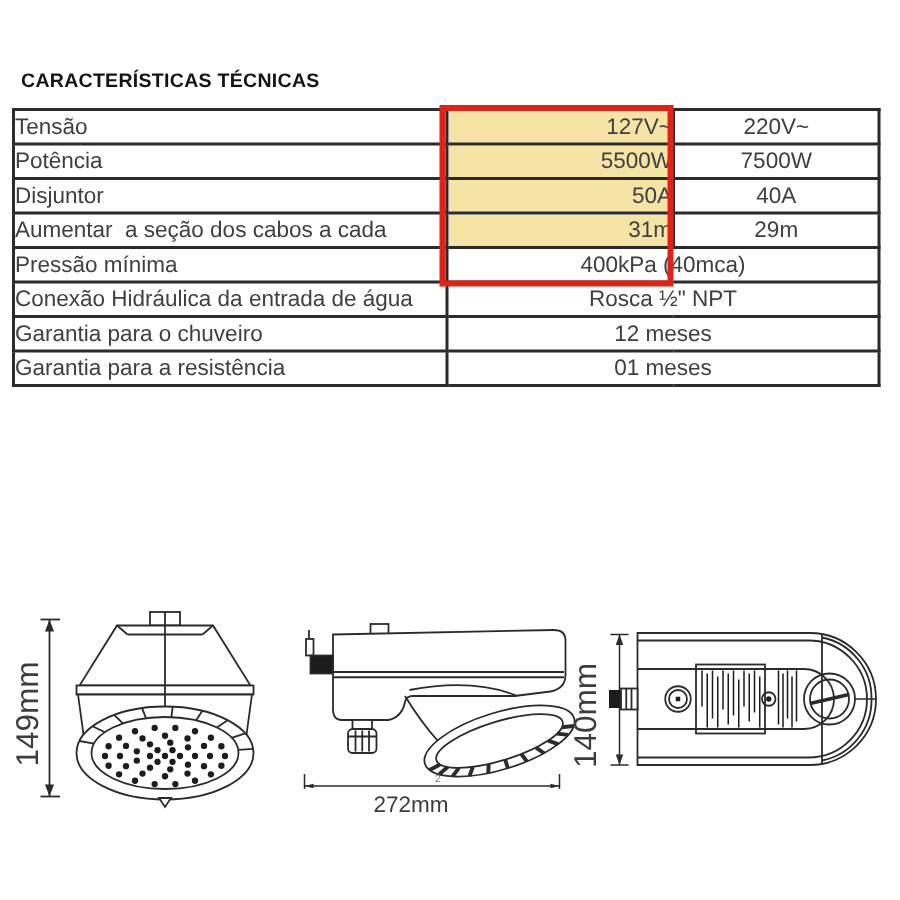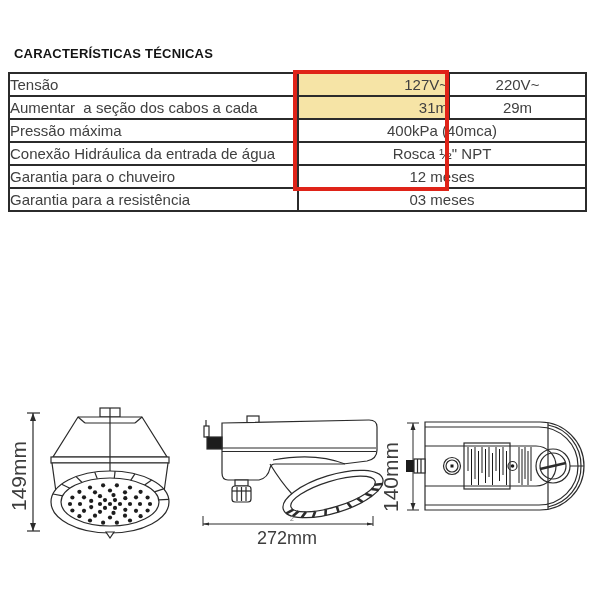--- a/index.html
+++ b/index.html
@@ -12,21 +12,21 @@
   td.lbl{padding-left:6px;white-space:pre;text-align:left;}
   td.val{text-align:center;}
   td.hl{background:#F6E4A6;color:#6e6a5a;text-align:right;}
   #redbox{position:absolute;left:293px;top:70px;width:156px;height:121px;border:4px solid #DF2318;
           box-sizing:border-box;pointer-events:none;z-index:3;}
   .drw{position:absolute;}
   .dim{position:absolute;font-size:21px;color:#3d3d3d;text-align:center;white-space:nowrap;}
   .rot{transform:rotate(-90deg);}
   #dim149{left:-27px;top:465px;width:90px;height:22px;}
   #dim140{left:345px;top:466px;width:90px;height:22px;}
-  #dim272{left:237px;top:528px;width:100px;height:24px;font-size:18px;}
+  #dim272{left:224px;top:528px;width:100px;height:24px;font-size:15px;}
   svg{display:block;}
 </style>
 </head>
 <body>
 
 <div id="stage">
 
   <div id="title">CARACTERÍSTICAS TÉCNICAS</div>
 
   <table class="specs">
@@ -35,39 +35,49 @@
         <col style="width:151px">
         <col style="width:137px">
       </colgroup>
     <tbody>
     <tr>
           <td class="lbl">Tensão</td>
           <td class="val hl">127V~</td>
           <td class="val">220V~</td>
         </tr>
     <tr>
+          <td class="lbl">Potência</td>
+          <td class="val hl">5500W</td>
+          <td class="val">7500W</td>
+        </tr>
+    <tr>
+          <td class="lbl">Disjuntor</td>
+          <td class="val hl">50A</td>
+          <td class="val">40A</td>
+        </tr>
+    <tr>
           <td class="lbl">Aumentar  a seção dos cabos a cada</td>
           <td class="val hl">31m</td>
           <td class="val">29m</td>
         </tr>
     <tr>
-          <td class="lbl">Pressão máxima</td>
+          <td class="lbl">Pressão mínima</td>
           <td class="val" colspan="2">400kPa (40mca)</td>
         </tr>
     <tr>
           <td class="lbl">Conexão Hidráulica da entrada de água</td>
           <td class="val" colspan="2">Rosca ½" NPT</td>
         </tr>
     <tr>
           <td class="lbl">Garantia para o chuveiro</td>
           <td class="val" colspan="2">12 meses</td>
         </tr>
     <tr>
           <td class="lbl">Garantia para a resistência</td>
-          <td class="val" colspan="2">03 meses</td>
+          <td class="val" colspan="2">01 meses</td>
         </tr>
     </tbody>
   </table>
 
   <div id="redbox"></div>
 
   <svg class="drw" style="left:0;top:390px" width="200" height="158" viewBox="0 0 200 158">
     <g stroke="#2b2b2b" stroke-width="1.2" fill="none">
       <line x1="27" y1="23" x2="40" y2="23"></line>
         <line x1="27" y1="141" x2="40" y2="141"></line>

